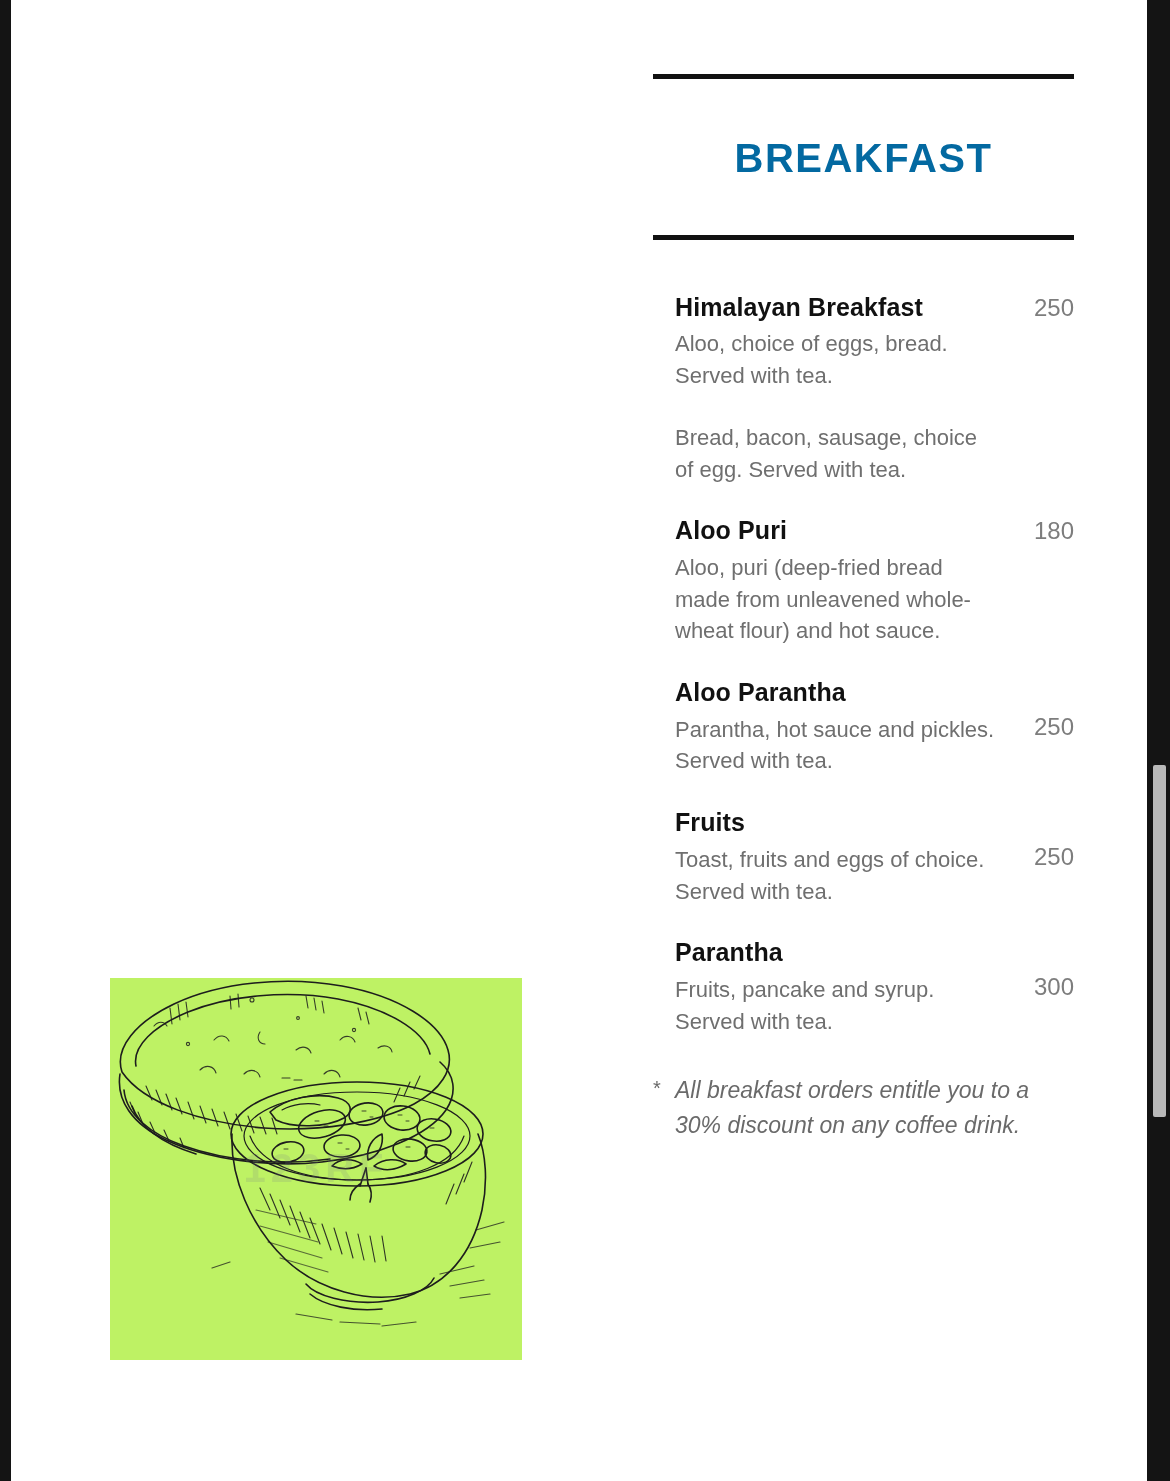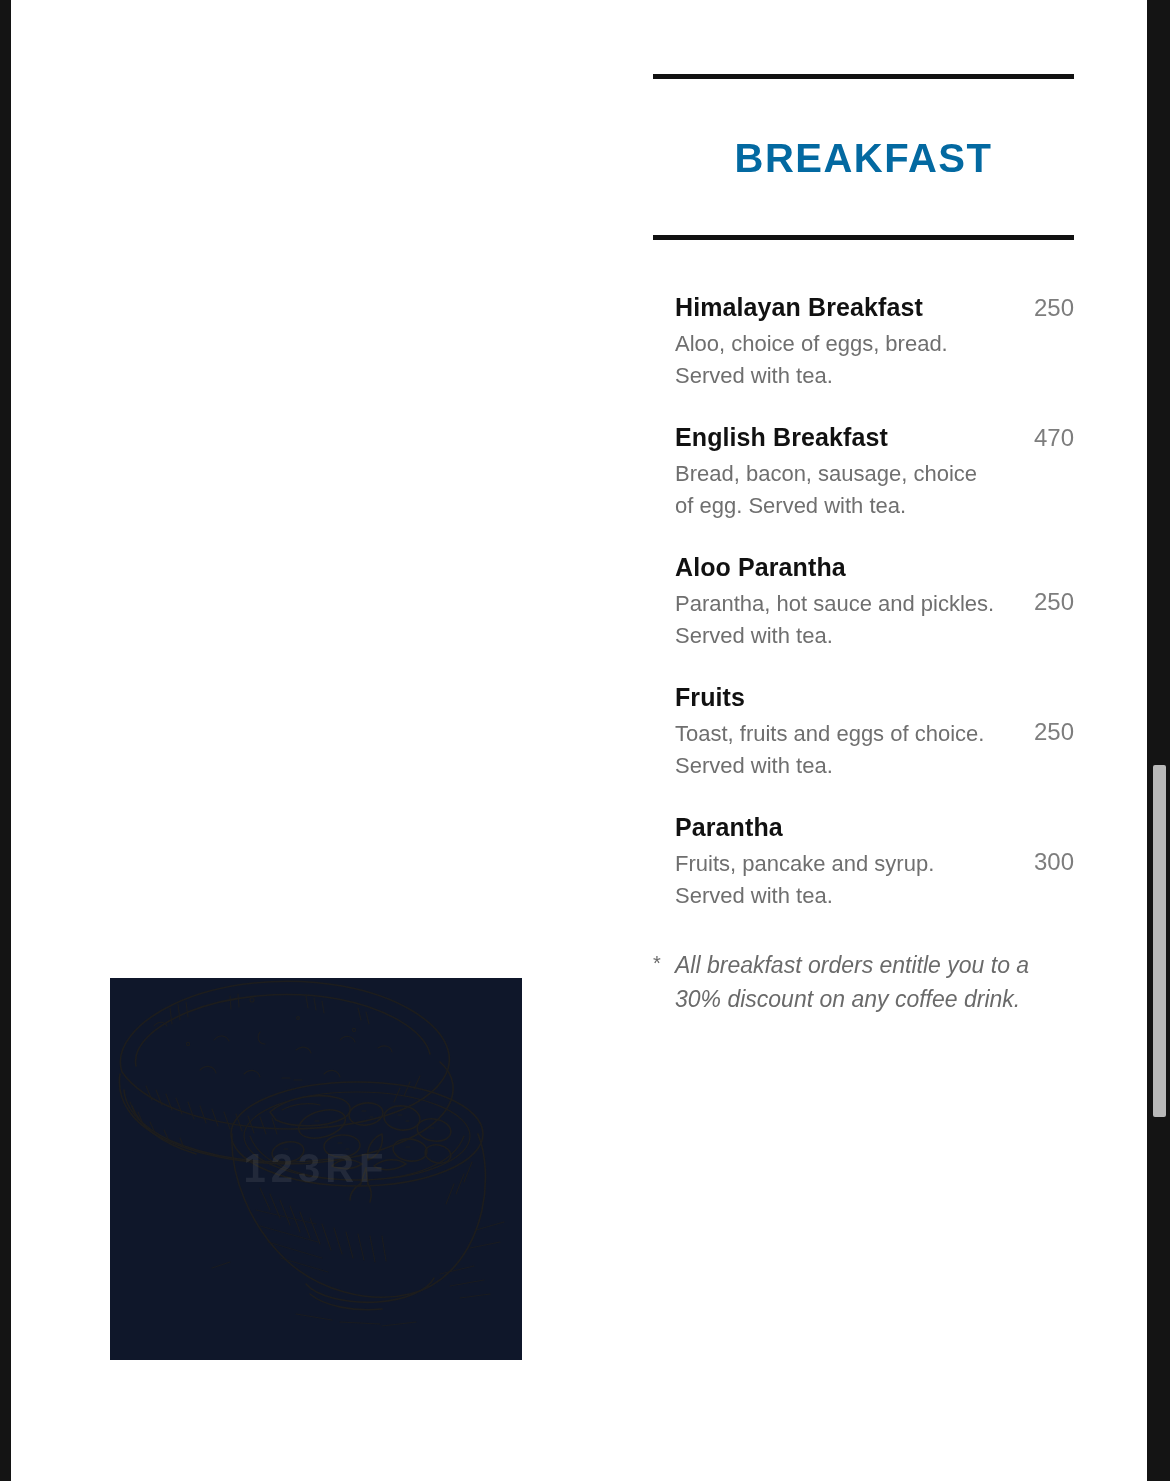--- a/index.html
+++ b/index.html
@@ -50,21 +50,21 @@
     border-radius: 2px;
   }
 
   
   .illustration {
     position: absolute;
     left: 99px;
     top: 978px;
     width: 412px;
     height: 382px;
-    background: #0f172a;
+    background: #bef264;
   }
   .illustration svg { display: block; width: 100%; height: 100%; }
   .wm {
     position: absolute;
     left: 0;
     top: 168px;
     width: 412px;
     text-align: center;
     font-size: 40px;
     letter-spacing: 5px;
@@ -330,28 +330,33 @@
         <div class="item">
           <div class="item-head">
             <span class="item-name">Himalayan Breakfast</span>
             <span class="item-price">250</span>
           </div>
           <div class="item-desc">Aloo, choice of eggs, bread.
 Served with tea.</div>
         </div>
 
         <div class="item">
-          <div class="item-head">
-            <span class="item-name">English Breakfast</span>
-            <span class="item-price">470</span>
-          </div>
           <div class="item-desc">Bread, bacon, sausage, choice
 of egg. Served with tea.</div>
         </div>
 
+        <div class="item">
+          <div class="item-head">
+            <span class="item-name">Aloo Puri</span>
+            <span class="item-price">180</span>
+          </div>
+          <div class="item-desc">Aloo, puri (deep-fried bread
+made from unleavened whole-
+wheat flour) and hot sauce.</div>
+        </div>
 
         <div class="item price-mid">
           <div class="item-head">
             <span class="item-name">Aloo Parantha</span>
             <span class="item-price">250</span>
           </div>
           <div class="item-desc">Parantha, hot sauce and pickles.
 Served with tea.</div>
         </div>
 

